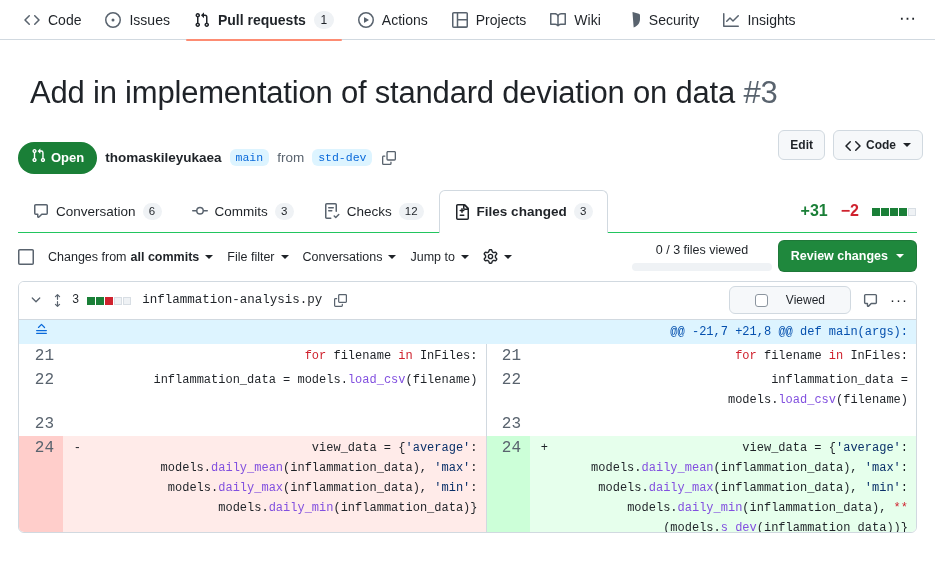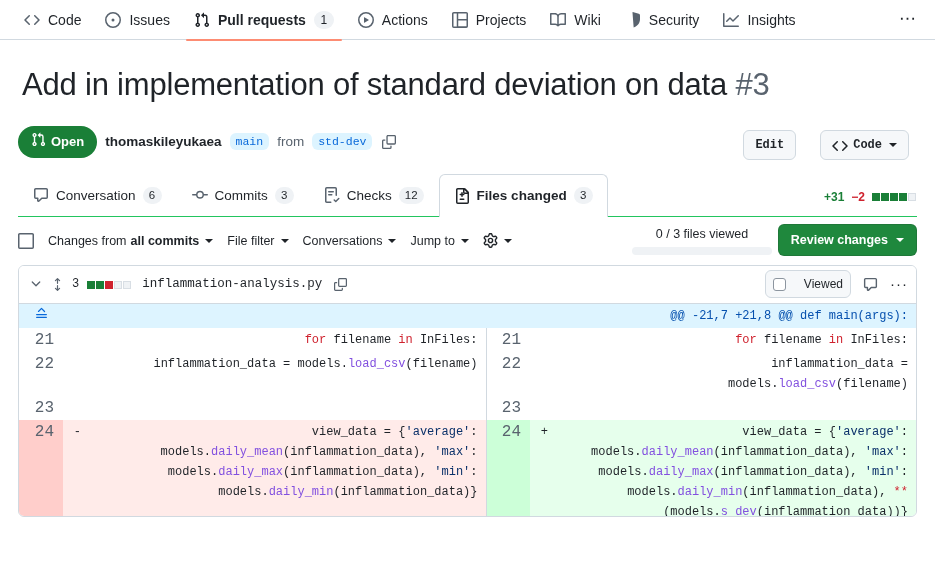--- a/index.html
+++ b/index.html
@@ -64,32 +64,31 @@
     line-height: 18px;
   }
 
   
   #pr-header { padding: 22px 18px 0 18px; position: relative; }
   #pr-title {
     font-size: 31px;
     font-weight: 400;
     line-height: 1.22;
     letter-spacing: -0.2px;
-    margin: 4px;
+    margin: 12px;
     max-width: 780px;
     color: #1f2328;
   }
   #pr-number { color: #59636e; font-weight: 300; }
   #header-actions {
     position: absolute;
-    right: 26px;
+    right: 12px;
     top: 90px;
     display: flex;
-    gap: 24px;
-    font-family: Liberation Mono, monospace;
+    gap: 8px;
   }
   .btn {
     border: 1px solid #d1d9e0;
     background: #f6f8fa;
     border-radius: 6px;
     font-size: 12px;
     font-weight: 600;
     color: #1f2328;
     padding: 5px 11px;
     display: flex;
@@ -181,22 +180,22 @@
     text-align: center;
     color: #1f2328;
     font-weight: 400;
   }
   #diffstat {
     position: absolute;
     right: 0;
     bottom: 12px;
     display: flex;
     align-items: center;
-    gap: 7px;
-    font-size: 12px;
+    gap: 13px;
+    font-size: 16px;
     font-weight: 600;
   }
   .add-count { color: #1a7f37; }
   .del-count { color: #cf222e; }
   .dsq { width: 8px; height: 8px; display: inline-block; margin-right: 1px; }
   .dsq.a { background: #1a7f37; }
   .dsq.d { background: #cf222e; }
   .dsq.n { background: #eff2f5; border: 1px solid #d8dee4; width: 8px; height: 8px; }
 
   
@@ -281,21 +280,21 @@
     position: absolute;
     right: 8px;
     display: flex;
     align-items: center;
     gap: 12px;
   }
   #viewed-toggle {
     border: 1px solid #d1d9e0;
     background: #f6f8fa;
     border-radius: 6px;
-    padding: 4px 7px;
+    padding: 4px 25px;
     font-size: 12px;
     color: #1f2328;
     display: flex;
     align-items: center;
     gap: 18px;
     line-height: 18px;
   }
   .chkbox {
     width: 13px; height: 13px;
     border: 1px solid #8c959f;

